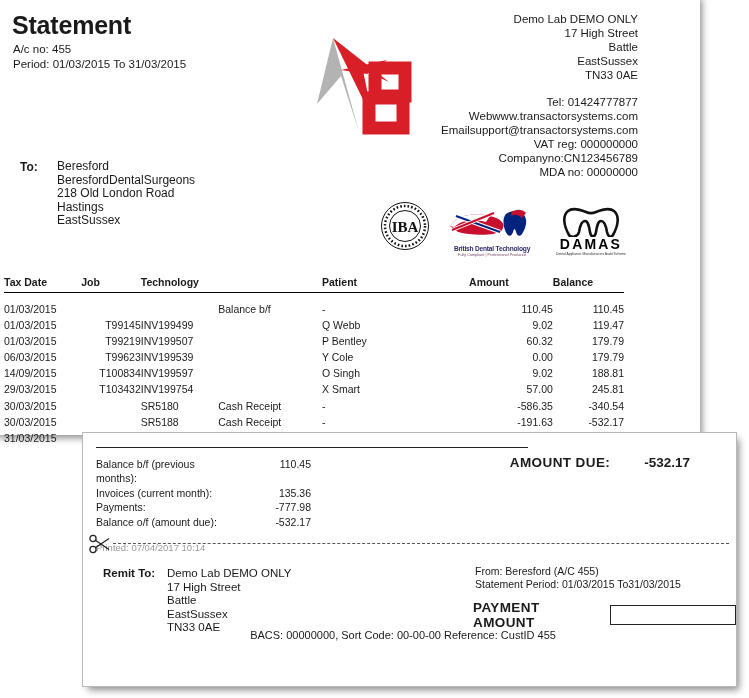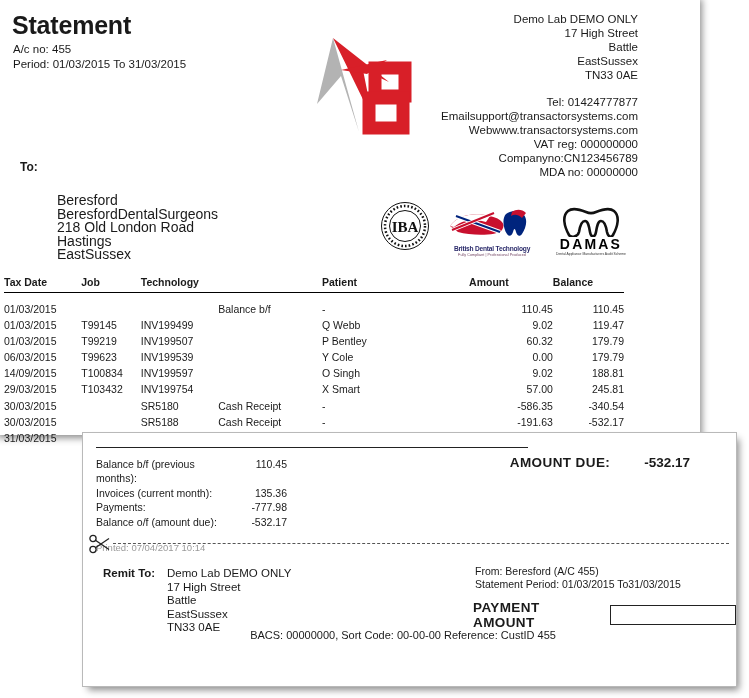--- a/index.html
+++ b/index.html
@@ -43,21 +43,21 @@
     position:absolute;right:62px;top:20px;
     text-align:right;font-size:11.5px;line-height:14px;
   }
   .company .gap{height:13px;}
 
   
   #logo{position:absolute;left:305px;top:22px;width:130px;height:130px;}
 
   
   #to-label{position:absolute;left:28px;top:168px;font-size:12px;font-weight:bold;}
-  #to-address{position:absolute;left:65px;top:168px;font-size:14px;line-height:13.6px;margin-top:34px;}
+  #to-address{position:absolute;left:65px;top:168px;font-size:12px;line-height:13.6px;}
 
   
   #accred{position:absolute;left:388px;top:207px;width:250px;height:58px;}
   .accred-item{position:absolute;bottom:0;}
   #acc-iba{left:0;bottom:2px;}
   #acc-bdt{left:62px;bottom:0;}
   #acc-damas{left:175px;bottom:1px;}
   .bdt-cap{
     font-size:6.6px;font-weight:bold;color:#2b2b6b;text-align:center;
     letter-spacing:-.2px;margin-top:1px;
@@ -78,32 +78,32 @@
   #table{position:absolute;left:12px;top:284px;width:620px;font-size:10.5px;}
   #table table{border-collapse:collapse;width:100%;}
   #table thead th{
     font-size:10.5px;font-weight:bold;text-align:left;
     padding:0 0 4px 0;border-bottom:1.4px solid #000;
     white-space:nowrap;
   }
   #table tbody tr td{padding:2.05px 0;white-space:nowrap;}
   #table tbody tr:first-child td{padding-top:10px;}
   .c-date{width:78px;}
-  .c-job{width:60px;}
+  .c-job{width:60px;text-align:right;}
   .c-desc{width:78px;}
   .c-desc2{width:105px;}
   .c-pat{width:150px;}
   .c-amt{text-align:right;width:85px;}
   .c-bal{text-align:right;width:72px;}
 
   
   #summary{position:absolute;left:13px;top:14px;width:620px;}
   #sum-rule{border-top:1.2px solid #222;width:432px;margin-left:0;}
   .sum-rows{margin-top:9px;font-size:10.5px;line-height:14.4px;}
-  .sum-row{display:flex;}
+  .sum-row{display:flex;gap:24px;}
   .sum-lab{width:125px;}
   .sum-val{width:66px;text-align:right;}
   #printed{margin-top:13px;font-size:9.5px;color:#9a9a9a;}
 
   #amount-due{
     position:absolute;right:46px;top:22px;
     font-size:13.5px;font-weight:bold;letter-spacing:.4px;
     display:flex;gap:34px;align-items:center;
   }
   #amount-due .due-val{letter-spacing:0;}
@@ -140,22 +140,22 @@
     <div class="acline" id="period">Period: 01/03/2015 To 31/03/2015</div>
 
     <div class="company">
       <div>Demo Lab DEMO ONLY</div>
       <div>17 High Street</div>
       <div>Battle</div>
       <div>EastSussex</div>
       <div>TN33 0AE</div>
       <div class="gap"></div>
       <div>Tel: 01424777877</div>
+      <div>Webwww.transactorsystems.com</div>
       <div>Emailsupport@transactorsystems.com</div>
-      <div>Webwww.transactorsystems.com</div>
       <div>VAT reg: 000000000</div>
       <div>Companyno:CN123456789</div>
       <div>MDA no: 00000000</div>
     </div>
 
     <svg id="logo" viewBox="0 0 130 130">
       <polygon points="36,24 62,118 44,62 20,90" fill="#b3b3b3"></polygon>
       <polygon points="36,24 76,106 66,56 92,68" fill="#d81f28"></polygon>
       <polygon points="44,56 90,46 70,60" fill="#d81f28"></polygon>
       <g fill="none" stroke="#d81f28" stroke-width="13" stroke-linejoin="miter">

